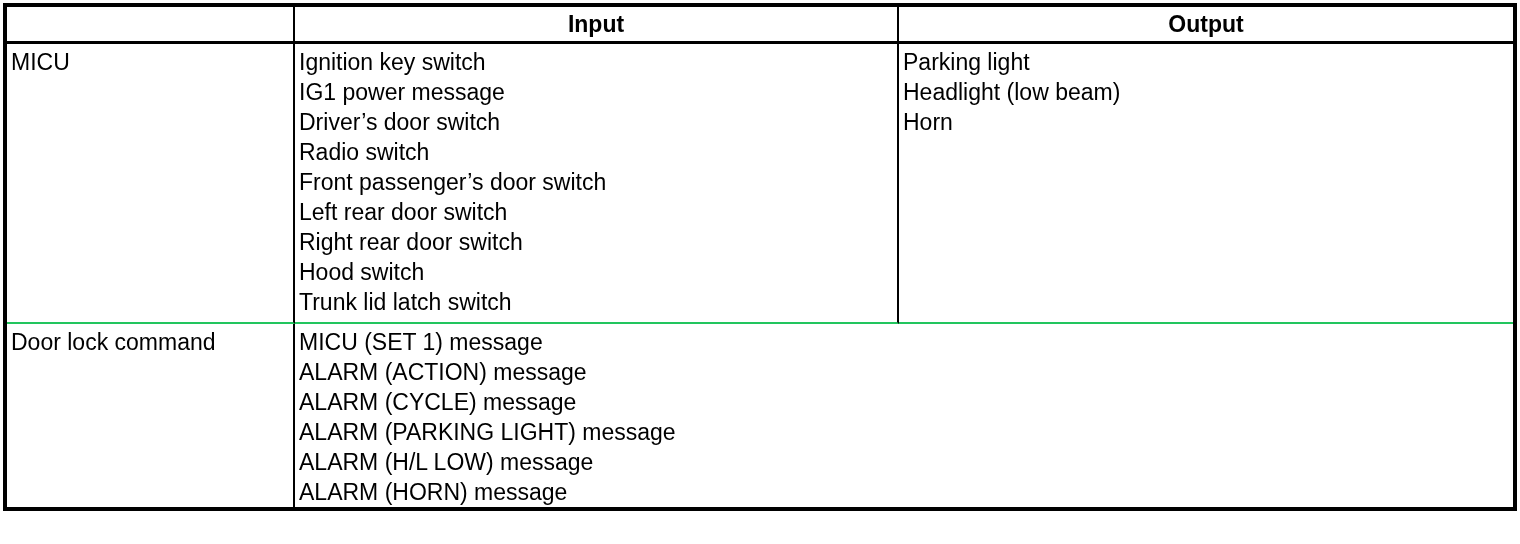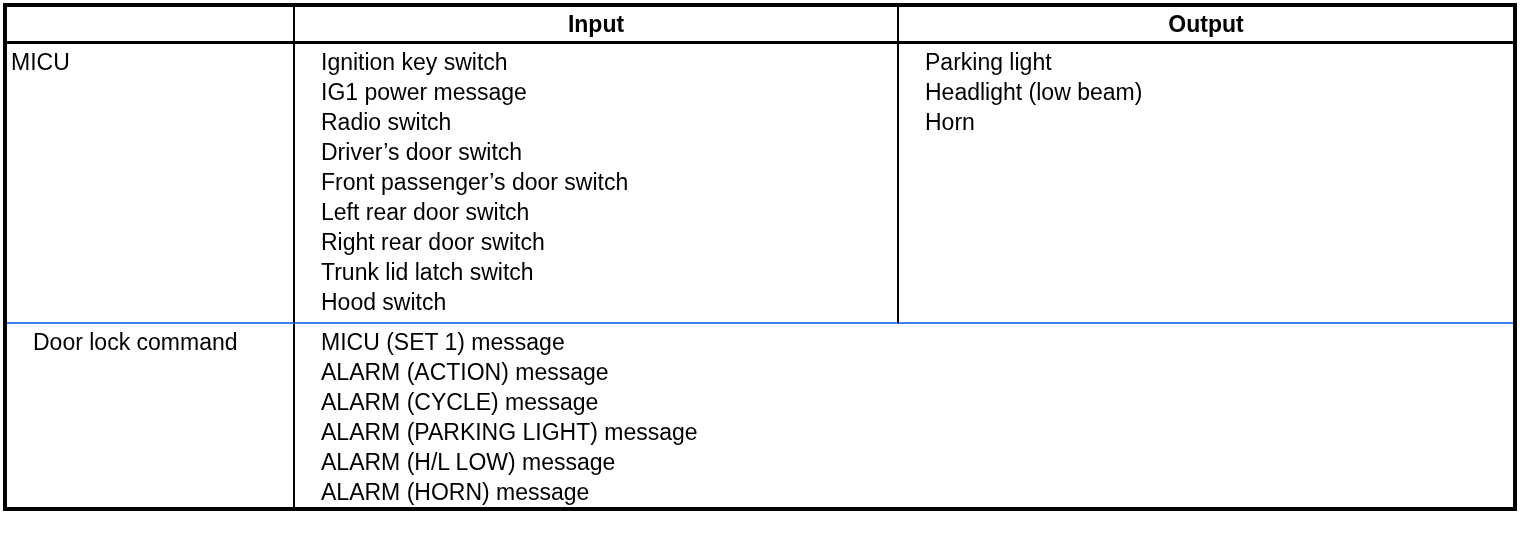--- a/index.html
+++ b/index.html
@@ -25,51 +25,51 @@
     background: #ffffff;
   }
   .cell {
     overflow: hidden;
     font-size: 23px;
     line-height: 30px;
     padding: 3px 2px 0 4px;
   }
   .cell.col-1, .cell.col-2 { border-right: 2px solid #000000; }
   .cell.header-row { border-bottom: 3px solid #000000; }
-  .cell.body-row-1 { border-bottom: 2px solid #3b82f6; }
+  .cell.body-row-1 { border-bottom: 2px solid #22c55e; }
   .cell.header-cell {
     font-weight: bold;
     text-align: center;
     padding: 0;
     display: flex;
     align-items: center;
     justify-content: center;
   }
-  .cell-line { white-space: nowrap; margin-left: 22px; }
+  .cell-line { white-space: nowrap; }
 </style>
 </head>
 <body>
 
 <div class="io-table">
 
   <div class="cell col-1 header-row header-cell"></div>
   <div class="cell col-2 header-row header-cell">Input</div>
   <div class="cell col-3 header-row header-cell">Output</div>
 
   <div class="cell col-1 body-row-1">MICU</div>
   <div class="cell col-2 body-row-1">
       <div class="cell-line">Ignition key switch</div>
       <div class="cell-line">IG1 power message</div>
+      <div class="cell-line">Driver’s door switch</div>
       <div class="cell-line">Radio switch</div>
-      <div class="cell-line">Driver’s door switch</div>
       <div class="cell-line">Front passenger’s door switch</div>
       <div class="cell-line">Left rear door switch</div>
       <div class="cell-line">Right rear door switch</div>
+      <div class="cell-line">Hood switch</div>
       <div class="cell-line">Trunk lid latch switch</div>
-      <div class="cell-line">Hood switch</div>
     </div>
   <div class="cell col-3 body-row-1">
       <div class="cell-line">Parking light</div>
       <div class="cell-line">Headlight (low beam)</div>
       <div class="cell-line">Horn</div>
     </div>
 
   <div class="cell col-2 body-row-2">
       <div class="cell-line">Door lock command</div>
     </div>

